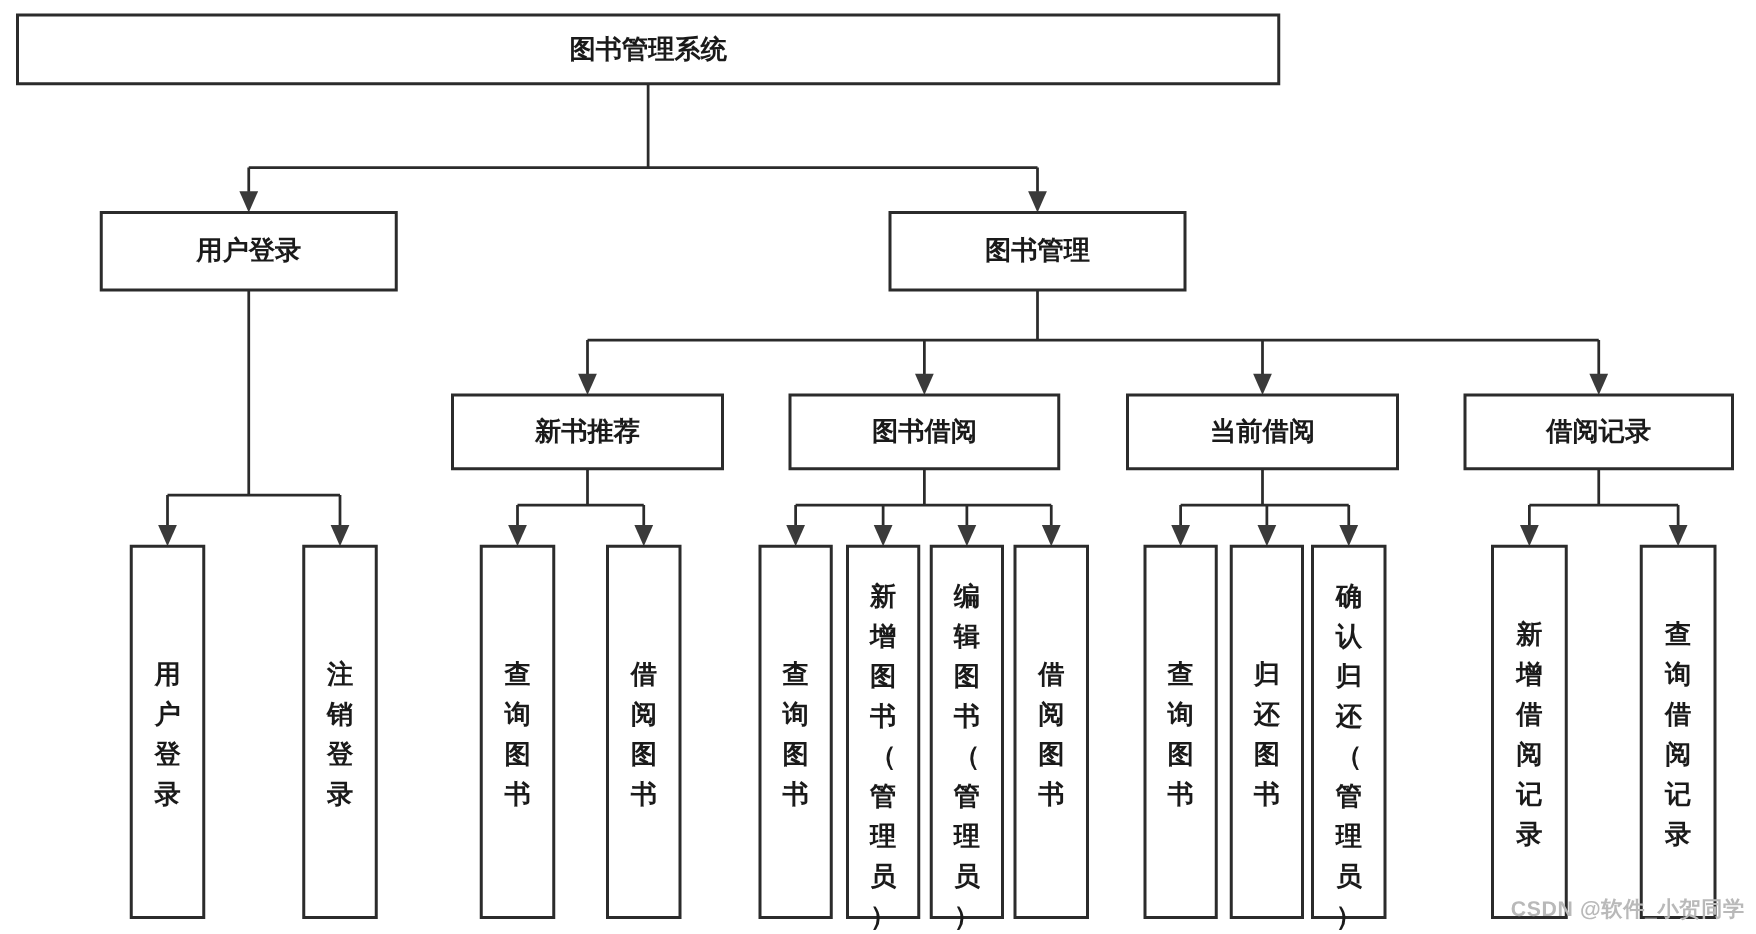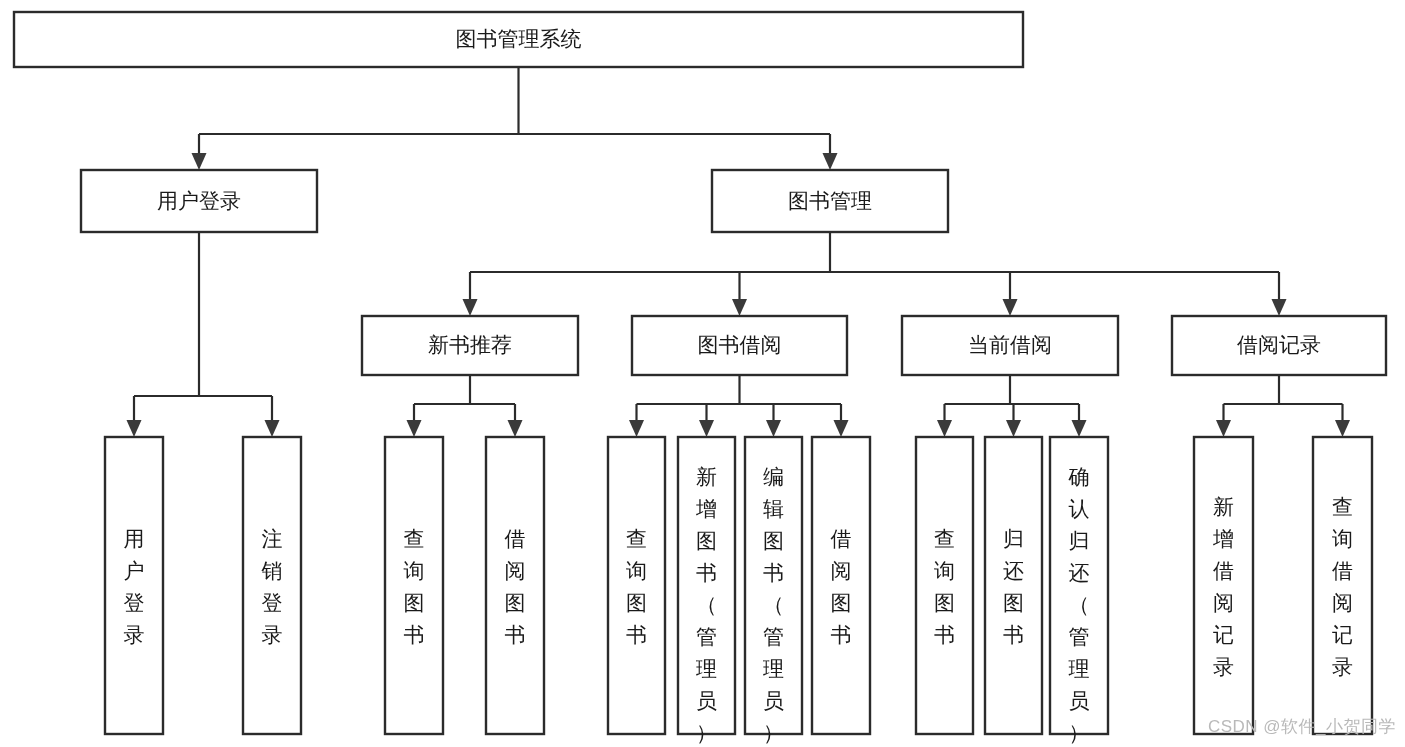--- a/index.html
+++ b/index.html
@@ -11,20 +11,21 @@
     width: 1405px;
     height: 747px;
     font-family: "Liberation Sans", "DejaVu Sans", sans-serif;
     overflow: hidden;
     position: relative;
   }
   #diagram-root {
     position: relative;
     width: 1125px;
     height: 747px;
+    font-weight: bold;
   }
   svg#tree-svg {
     position: absolute;
     left: 0;
     top: 0;
     width: 1405px;
     height: 747px;
   }
   .node-box {
     fill: #ffffff;

